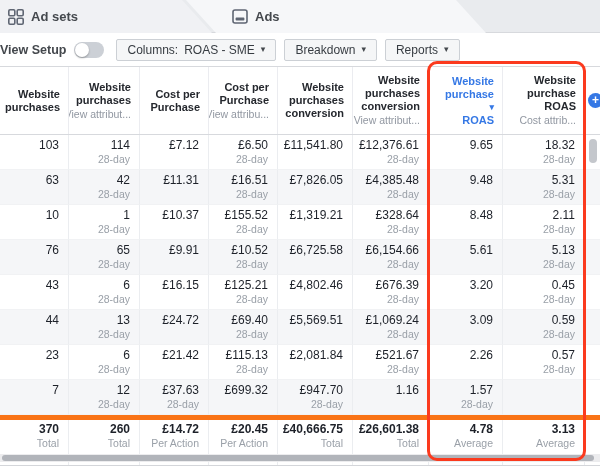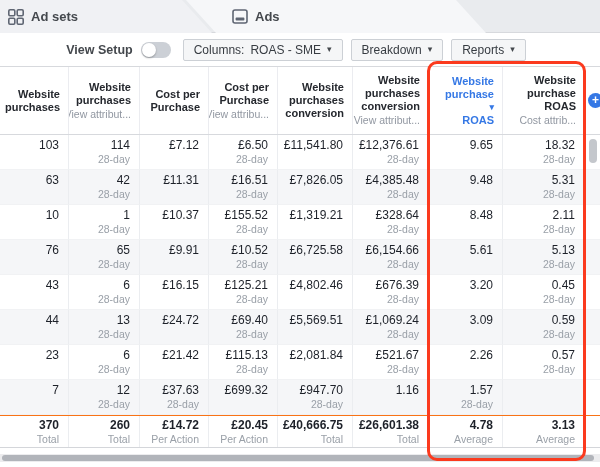--- a/index.html
+++ b/index.html
@@ -13,21 +13,21 @@
   .tab-shape { position:absolute; top:0; height:33px; display:flex; align-items:center; gap:7px;
     font-size:13px; font-weight:bold; color:#44484d; }
   .tab-adsets { left:0; width:212px; background:#f0f1f4; padding-left:8px;
     clip-path:polygon(0 0, 182px 0, 212px 33px, 0 33px); }
   .tab-ads { left:184px; width:302px; background:#f6f7f9; padding-left:48px;
     clip-path:polygon(2px 0, 272px 0, 302px 33px, 32px 33px); }
   .tab-icon { display:inline-flex; flex:none; }
 
   
   .toolbar { position:absolute; left:0; top:33px; width:600px; height:33px; background:#fff;
-    display:flex; align-items:center; justify-content:center; gap:8px; padding-right:8px; }
+    display:flex; align-items:center; justify-content:flex-start; gap:8px; padding-right:8px; }
   .vs-label { font-size:12.5px; font-weight:bold; color:#44484d; }
   .toggle { width:30px; height:16px; border-radius:9px; background:#ccd0d6; position:relative;
     margin-right:4px; cursor:pointer; }
   .toggle .knob { position:absolute; left:1px; top:1px; width:14px; height:14px; border-radius:50%;
     background:#fff; box-shadow:0 1px 2px rgba(0,0,0,.3); }
   .tbtn { height:22px; display:inline-flex; align-items:center; gap:6px; padding:0 10px;
     background:#f5f6f7; border:1px solid #ccd0d5; border-radius:2px; font-size:12px; color:#373c42;
     font-family:"Liberation Sans", sans-serif; cursor:pointer; white-space:nowrap; }
   .tbtn b { font-weight:normal; }
   .caret { font-size:9px; color:#44484d; line-height:1; }
@@ -45,21 +45,21 @@
   .sort-caret { font-size:9px; color:#3578e5; }
 
   .tr { height:35px; }
   .tr.alt .td { background:#f5f6f8; }
   .td { background:#fff; border-right:1px solid #ebedf0; border-bottom:1px solid #f1f2f4;
     display:flex; flex-direction:column; align-items:flex-end; padding:3px 9px 0 2px; overflow:hidden; }
   .td:last-child { border-right:none; }
   .tdv { font-size:12px; color:#1d2129; line-height:15px; white-space:nowrap; }
   .tds { font-size:10.5px; color:#9aa0a8; line-height:13px; white-space:nowrap; }
 
-  .totals { height:33px; border-top:1px solid #f97316; border-bottom:1px solid #d4d6da; }
+  .totals { height:51px; border-top:5px solid #f97316; border-bottom:1px solid #d4d6da; }
   .totals .td { border-bottom:none; background:#fff; padding-top:2px; }
   .totals .tdv { font-weight:bold; }
   .totals .tds { color:#9aa0a8; }
 
   
   .add-col { position:absolute; left:588px; top:93px; width:15px; height:15px; border-radius:50%;
     background:#3578e5; color:#fff; font-size:12px; font-weight:bold; line-height:14px;
     text-align:center; cursor:pointer; }
   .vscroll { position:absolute; left:589px; top:139px; width:8px; height:24px; border-radius:4px;
     background:#c4c7cc; }

